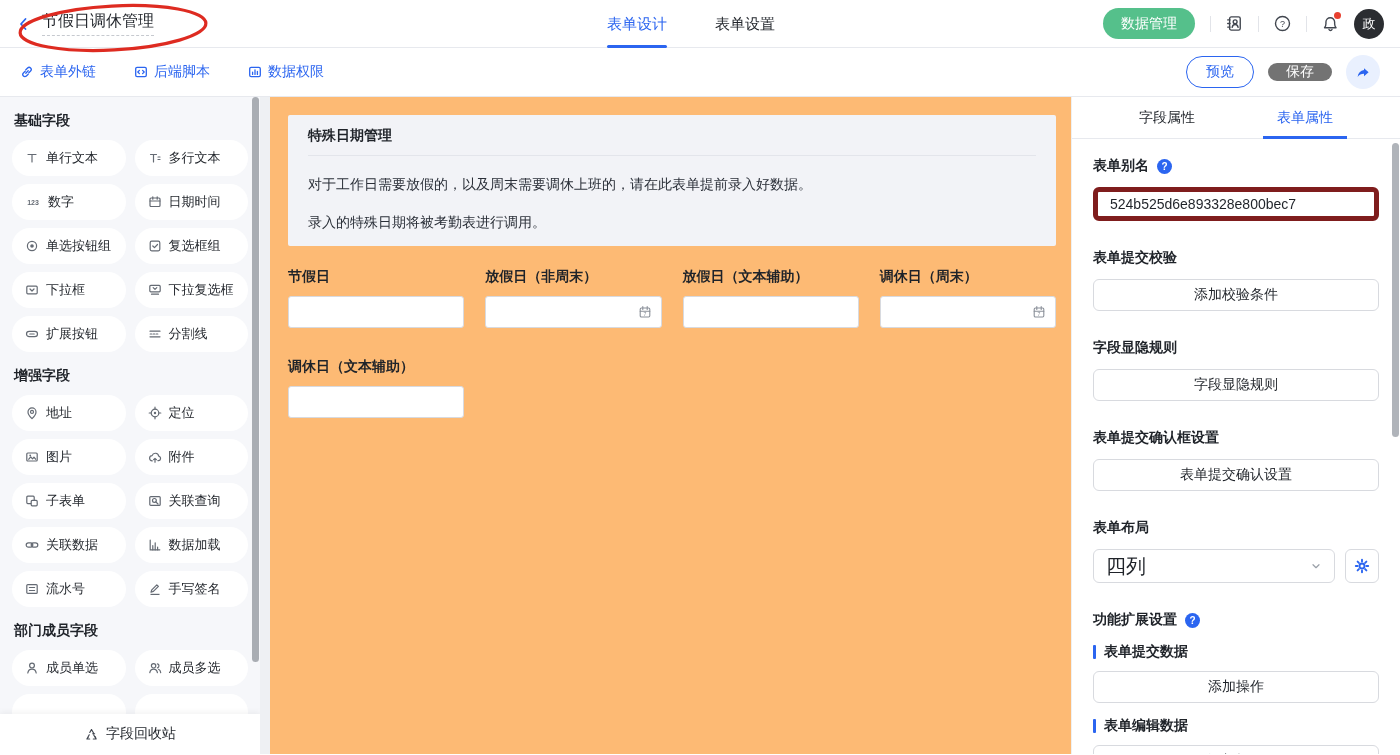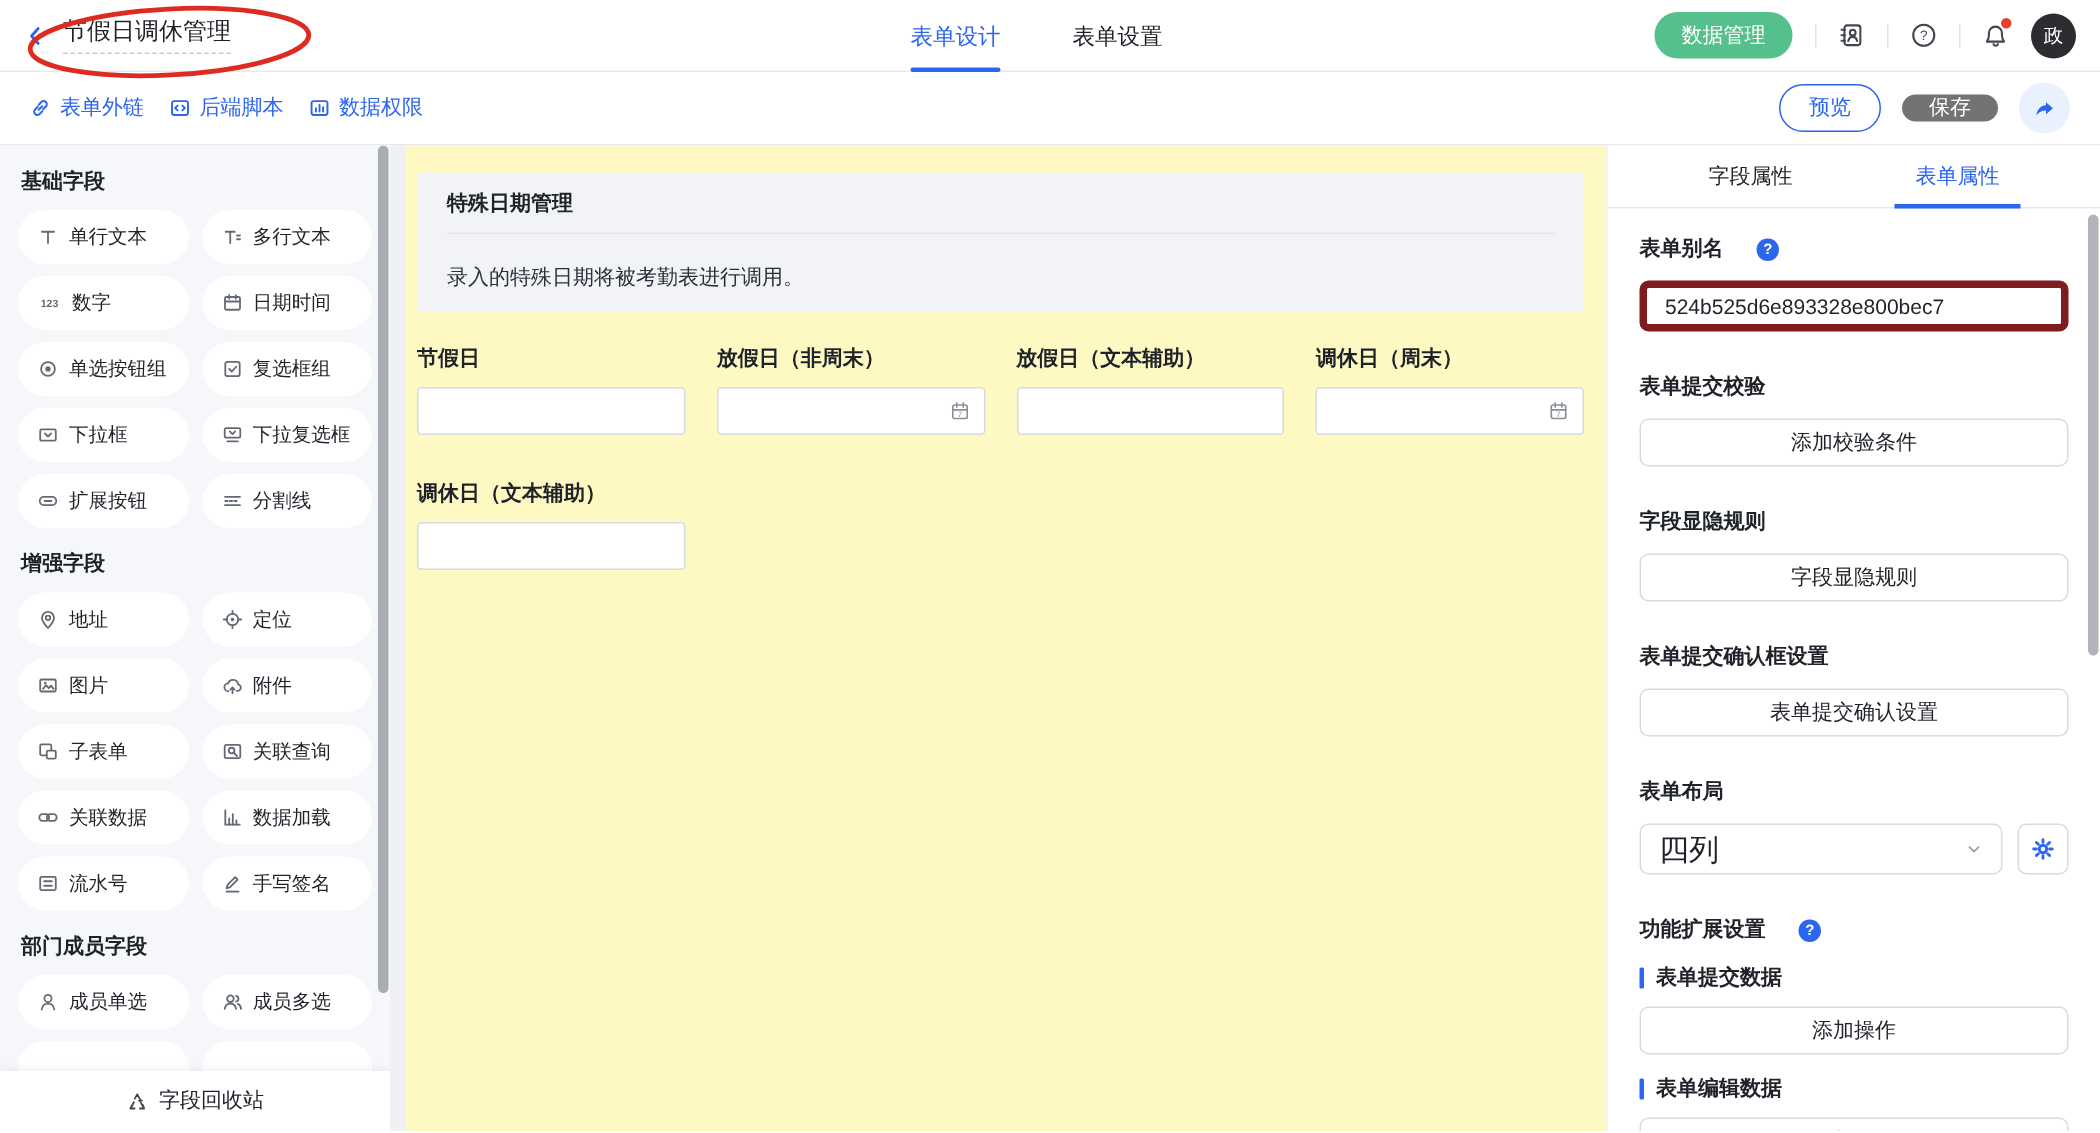--- a/index.html
+++ b/index.html
@@ -23,21 +23,21 @@
   .btn-green { height:31px; padding:0 18px; border-radius:16px; background:#55c08b; color:#fff;
     font-size:14px; display:flex; align-items:center; border:none; cursor:pointer; }
   .vsep { width:1px; height:16px; background:#e2e4e9; }
   .icon-btn { position:relative; cursor:pointer; display:flex; align-items:center; }
   .bell-dot { position:absolute; right:-2px; top:-3px; width:7px; height:7px; border-radius:50%; background:#e8402f; }
   .avatar { width:30px; height:30px; border-radius:50%; background:#2b2d31; color:#fff; font-size:13px;
     display:flex; align-items:center; justify-content:center; cursor:pointer; }
 
   
   .subbar { height:49px; background:#fff; border-bottom:1px solid #e7e9ee; display:flex; align-items:center; padding:0 20px; }
-  .subbar-left { display:flex; gap:17px; }
+  .subbar-left { display:flex; gap:38px; }
   .tool-link { display:flex; align-items:center; gap:6px; color:#2b65f0; font-size:14px; cursor:pointer; }
   .subbar-right { margin-left:auto; display:flex; align-items:center; gap:14px; }
   .btn-outline { height:32px; width:68px; border-radius:16px; border:1px solid #2b65f0; color:#2b65f0;
     background:#fff; font-size:14px; display:flex; align-items:center; justify-content:center; cursor:pointer; }
   .btn-primary { height:18px; width:64px; border-radius:16px; border:none; background:#737373; color:#fff;
     font-size:14px; display:flex; align-items:center; justify-content:center; cursor:pointer; }
   .btn-share { width:34px; height:34px; border-radius:50%; background:#e9f0fe; border:none;
     display:flex; align-items:center; justify-content:center; cursor:pointer; }
 
   
@@ -46,39 +46,39 @@
   .side-title { font-size:14px; font-weight:700; margin:15px 2px 10px; }
   .pill-grid { display:grid; grid-template-columns:1fr 1fr; gap:8px 9px; }
   .pill { height:36px; background:#fff; border-radius:18px; display:flex; align-items:center; gap:7px;
     padding:0 13px; font-size:13px; cursor:grab; }
   .sb-thumb { position:absolute; right:1px; top:0; width:7px; height:565px; border-radius:4px; background:#a9adb3; }
   .recycle-bar { position:absolute; left:0; right:0; bottom:0; height:40px; background:#fff;
     box-shadow:0 -2px 6px rgba(0,0,0,.05); display:flex; align-items:center; justify-content:center; gap:7px;
     font-size:14px; cursor:pointer; z-index:3; }
   .gutter { width:10px; background:#eef0f3; flex:none; }
 
-  .canvas { flex:1; background:#fef9c3; padding:18px 15px 0 8px; overflow:hidden; }
+  .canvas { flex:1; background:#fdba74; padding:18px 15px 0 18px; overflow:hidden; }
   .desc-card { background:#f2f3f7; border-radius:2px; padding:12px 20px 14px; }
   .desc-card h3 { font-size:14px; font-weight:700; }
   .card-div { border:none; border-top:1px solid #e3e5eb; margin-top:10px; }
   .desc-card p { font-size:14px; color:#2a2f38; margin-top:18px; line-height:20px; }
   .field-grid { margin-top:22px; display:grid; grid-template-columns:repeat(4,1fr); gap:30px 21px; }
   .fld-label { font-size:14px; font-weight:700; margin-bottom:10px; }
   .fld-input { position:relative; height:32px; background:#fff; border:1px solid #d8dadf; border-radius:3px;
     display:flex; align-items:center; justify-content:flex-end; padding:0 9px; cursor:text; }
 
   
   .rpanel { position:relative; width:329px; background:#fff; border-left:1px solid #eef0f2;
     padding:0 21px; flex:none; overflow:hidden; }
   .rtabs { height:42px; display:flex; justify-content:space-around; padding:0 26px;
     border-bottom:1px solid #e7e9ee; margin:0 -21px; }
   .rtab { display:flex; align-items:center; font-size:14px; cursor:pointer; position:relative; padding:0 6px; }
   .rtab.active { color:#2b65f0; font-weight:500; }
   .rtab.active::after { content:""; position:absolute; left:-8px; right:-8px; bottom:-1px; height:3px; background:#2b65f0; }
-  .sec-title { display:flex; align-items:center; gap:22px; font-size:14px; font-weight:700; margin-top:28px;text-align:right; }
+  .sec-title { display:flex; align-items:center; gap:8px; font-size:14px; font-weight:700; margin-top:28px;text-align:right; }
   .sec-title.first { margin-top:18px; }
   .q-badge { width:15px; height:15px; border-radius:50%; background:#2b65f0; color:#fff; font-size:10px;
     font-weight:700; display:flex; align-items:center; justify-content:center; cursor:pointer; }
   .r-input { margin-top:12px; height:34px; border:5px solid #7f1d1d; border-radius:6px; background:#fff;
     display:flex; align-items:center; padding:0 12px; font-size:14px; cursor:text; }
   .r-btn { margin-top:12px; height:32px; width:100%; border:1px solid #d8dadf; border-radius:6px; background:#fff;
     font-size:14px; color:#1f2329; display:flex; align-items:center; justify-content:center; cursor:pointer; }
   .layout-row { margin-top:12px; display:flex; gap:10px; }
   .r-select { flex:1; height:34px; border:1px solid #d8dadf; border-radius:6px; display:flex; align-items:center;
     justify-content:space-between; padding:0 12px; font-size:20px; cursor:pointer; }
@@ -354,20 +354,21 @@
       <span>字段回收站</span>
     </div>
   </div>
 
   <div class="gutter"></div>
 
   <div class="canvas">
     <div class="desc-card">
       <h3>特殊日期管理</h3>
       <hr class="card-div">
+      <p>对于工作日需要放假的，以及周末需要调休上班的，请在此表单提前录入好数据。</p>
       <p>录入的特殊日期将被考勤表进行调用。</p>
     </div>
 
     <div class="field-grid">
       <div>
         <div class="fld-label">节假日</div>
         <div class="fld-input"></div>
       </div>
       <div>
         <div class="fld-label">放假日（非周末）</div>

